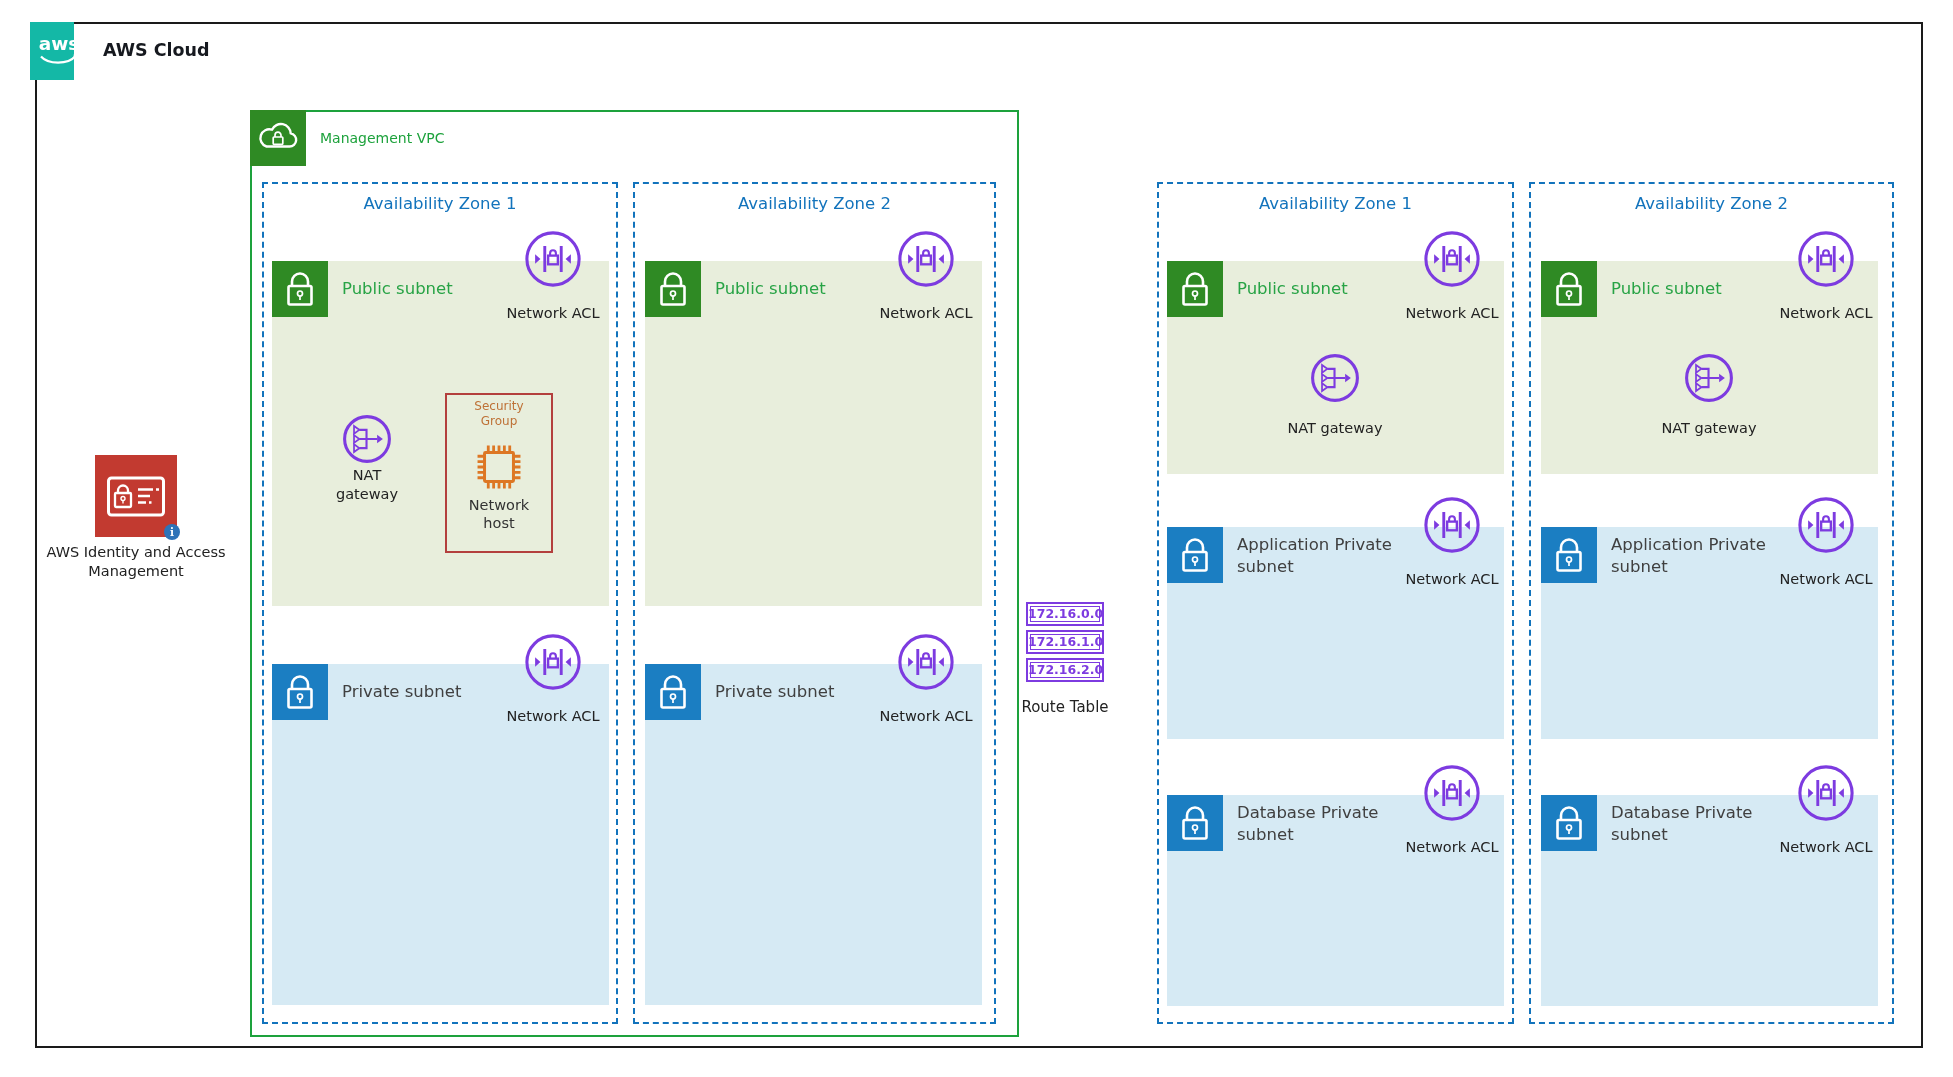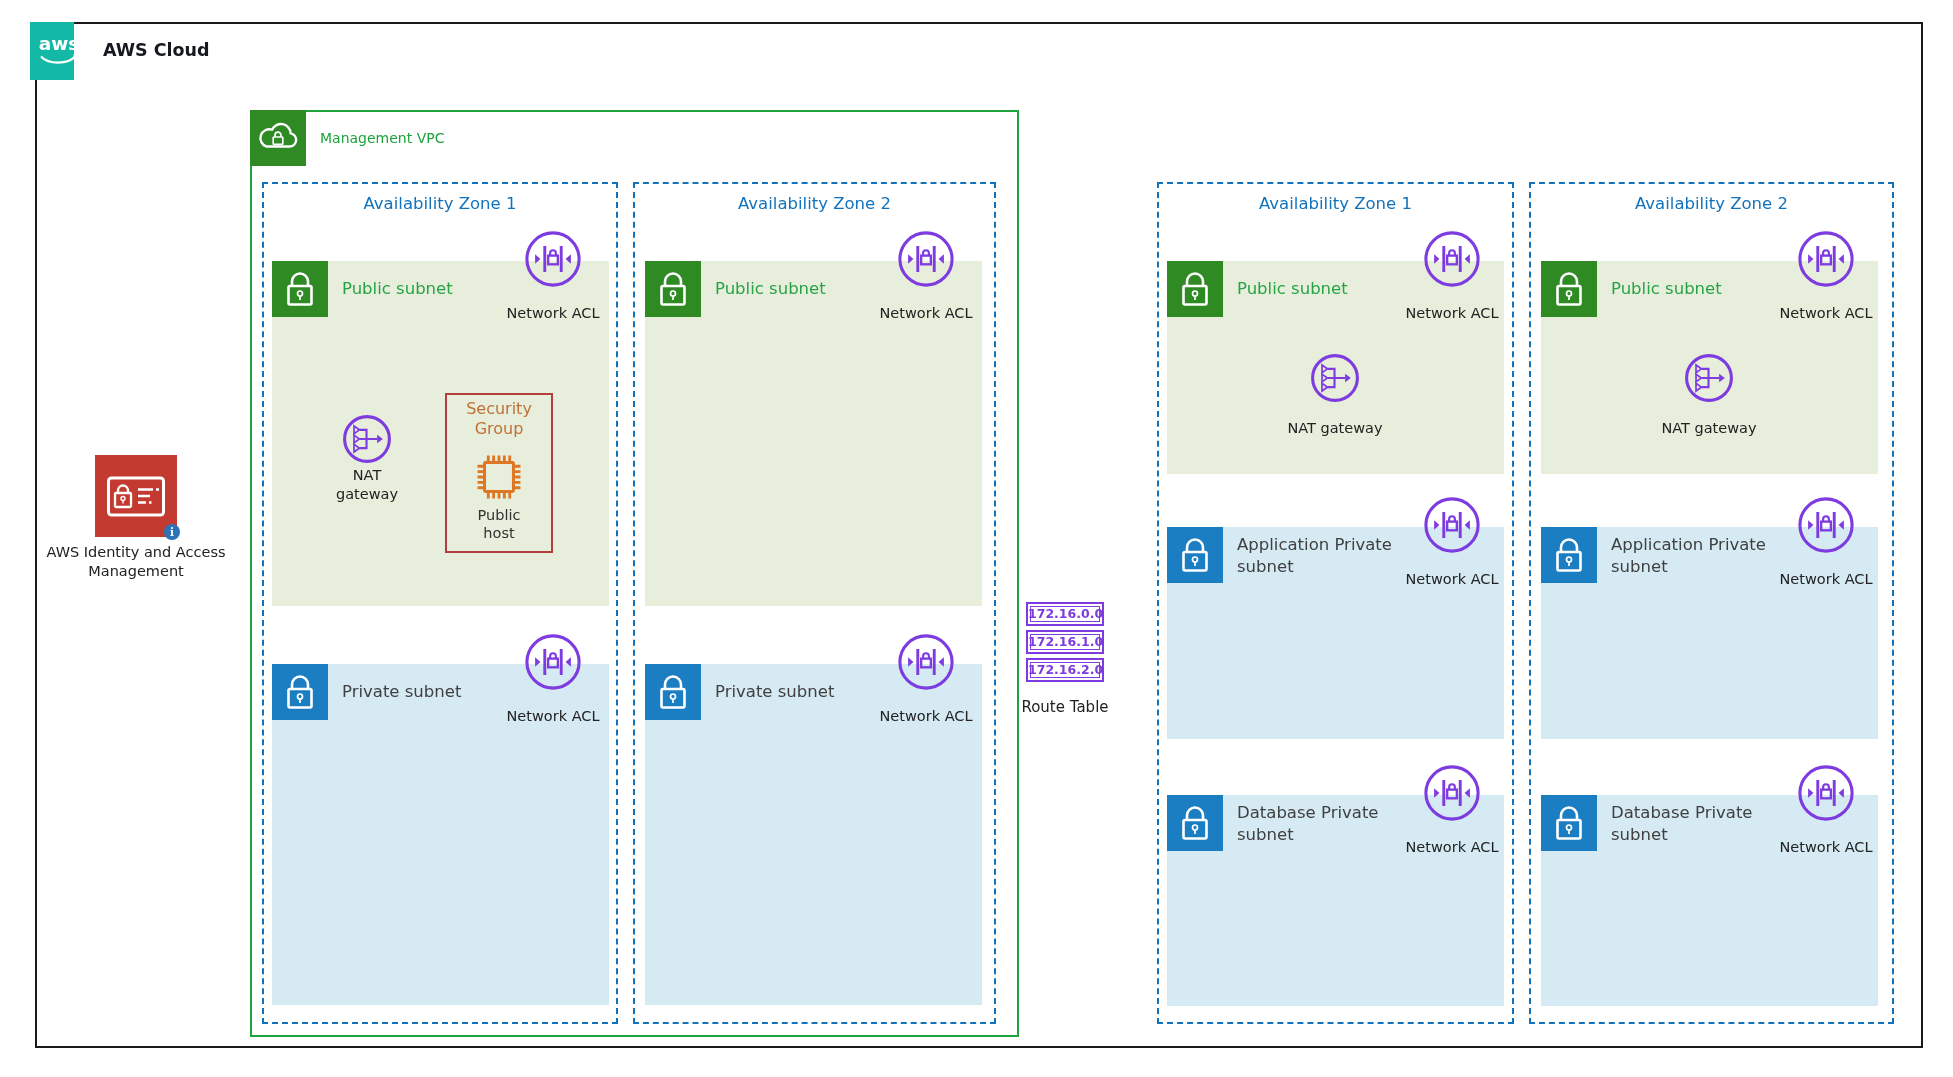--- a/index.html
+++ b/index.html
@@ -35,21 +35,21 @@
   .sublabel.bt{color:#404040;}
 
   
   .icon-group{position:absolute;text-align:center;}
   .icon-group svg{display:block;margin:0 auto;}
   .icon-label{font-size:14.5px;color:#222;line-height:1.28;margin-top:16px;}
   .narrow{width:80px;margin:2px auto 0;}
 
   
   .sg{position:absolute;left:445px;top:393px;width:104px;height:156px;border:2px solid #B33F3D;text-align:center;}
-  .sg-title{width:76px;margin:4px auto 10px;font-size:16px;color:#BE7136;line-height:1.25;}
+  .sg-title{width:76px;margin:4px auto 10px;font-size:12px;color:#BE7136;line-height:1.25;}
   .sg svg{display:block;width:56px;height:56px;margin:3px auto 0;}
   .sg-host{width:66px;margin:1px auto 0;font-size:14.5px;color:#333;line-height:1.25;}
 
   
   .iam-icon{position:relative;width:82px;height:82px;background:#C23A30;margin:0 auto;}
   .iam-icon svg{width:82px;height:82px;display:block;}
   .iam-badge{position:absolute;right:-3px;bottom:-3px;width:16px;height:16px;border-radius:50%;
              background:#2E73B8;color:#fff;font-size:10.5px;font-weight:bold;line-height:16px;
              text-align:center;font-family:"DejaVu Serif",serif;}
 
@@ -196,21 +196,21 @@
         <use href="#s-nat"></use>
       </svg>
     <div class="icon-label narrow">NAT gateway</div>
   </div>
 
   <div class="sg">
     <div class="sg-title">Security Group</div>
     <svg>
         <use href="#s-chip"></use>
       </svg>
-    <div class="sg-host">Public host</div>
+    <div class="sg-host">Network host</div>
   </div>
 
   <div class="icon-group" style="left:501px;top:230px;width:104px;">
     <svg width="58" height="58">
         <use href="#s-acl"></use>
       </svg>
     <div class="icon-label">Network ACL</div>
   </div>
   <div class="icon-group" style="left:501px;top:633px;width:104px;">
     <svg width="58" height="58">

